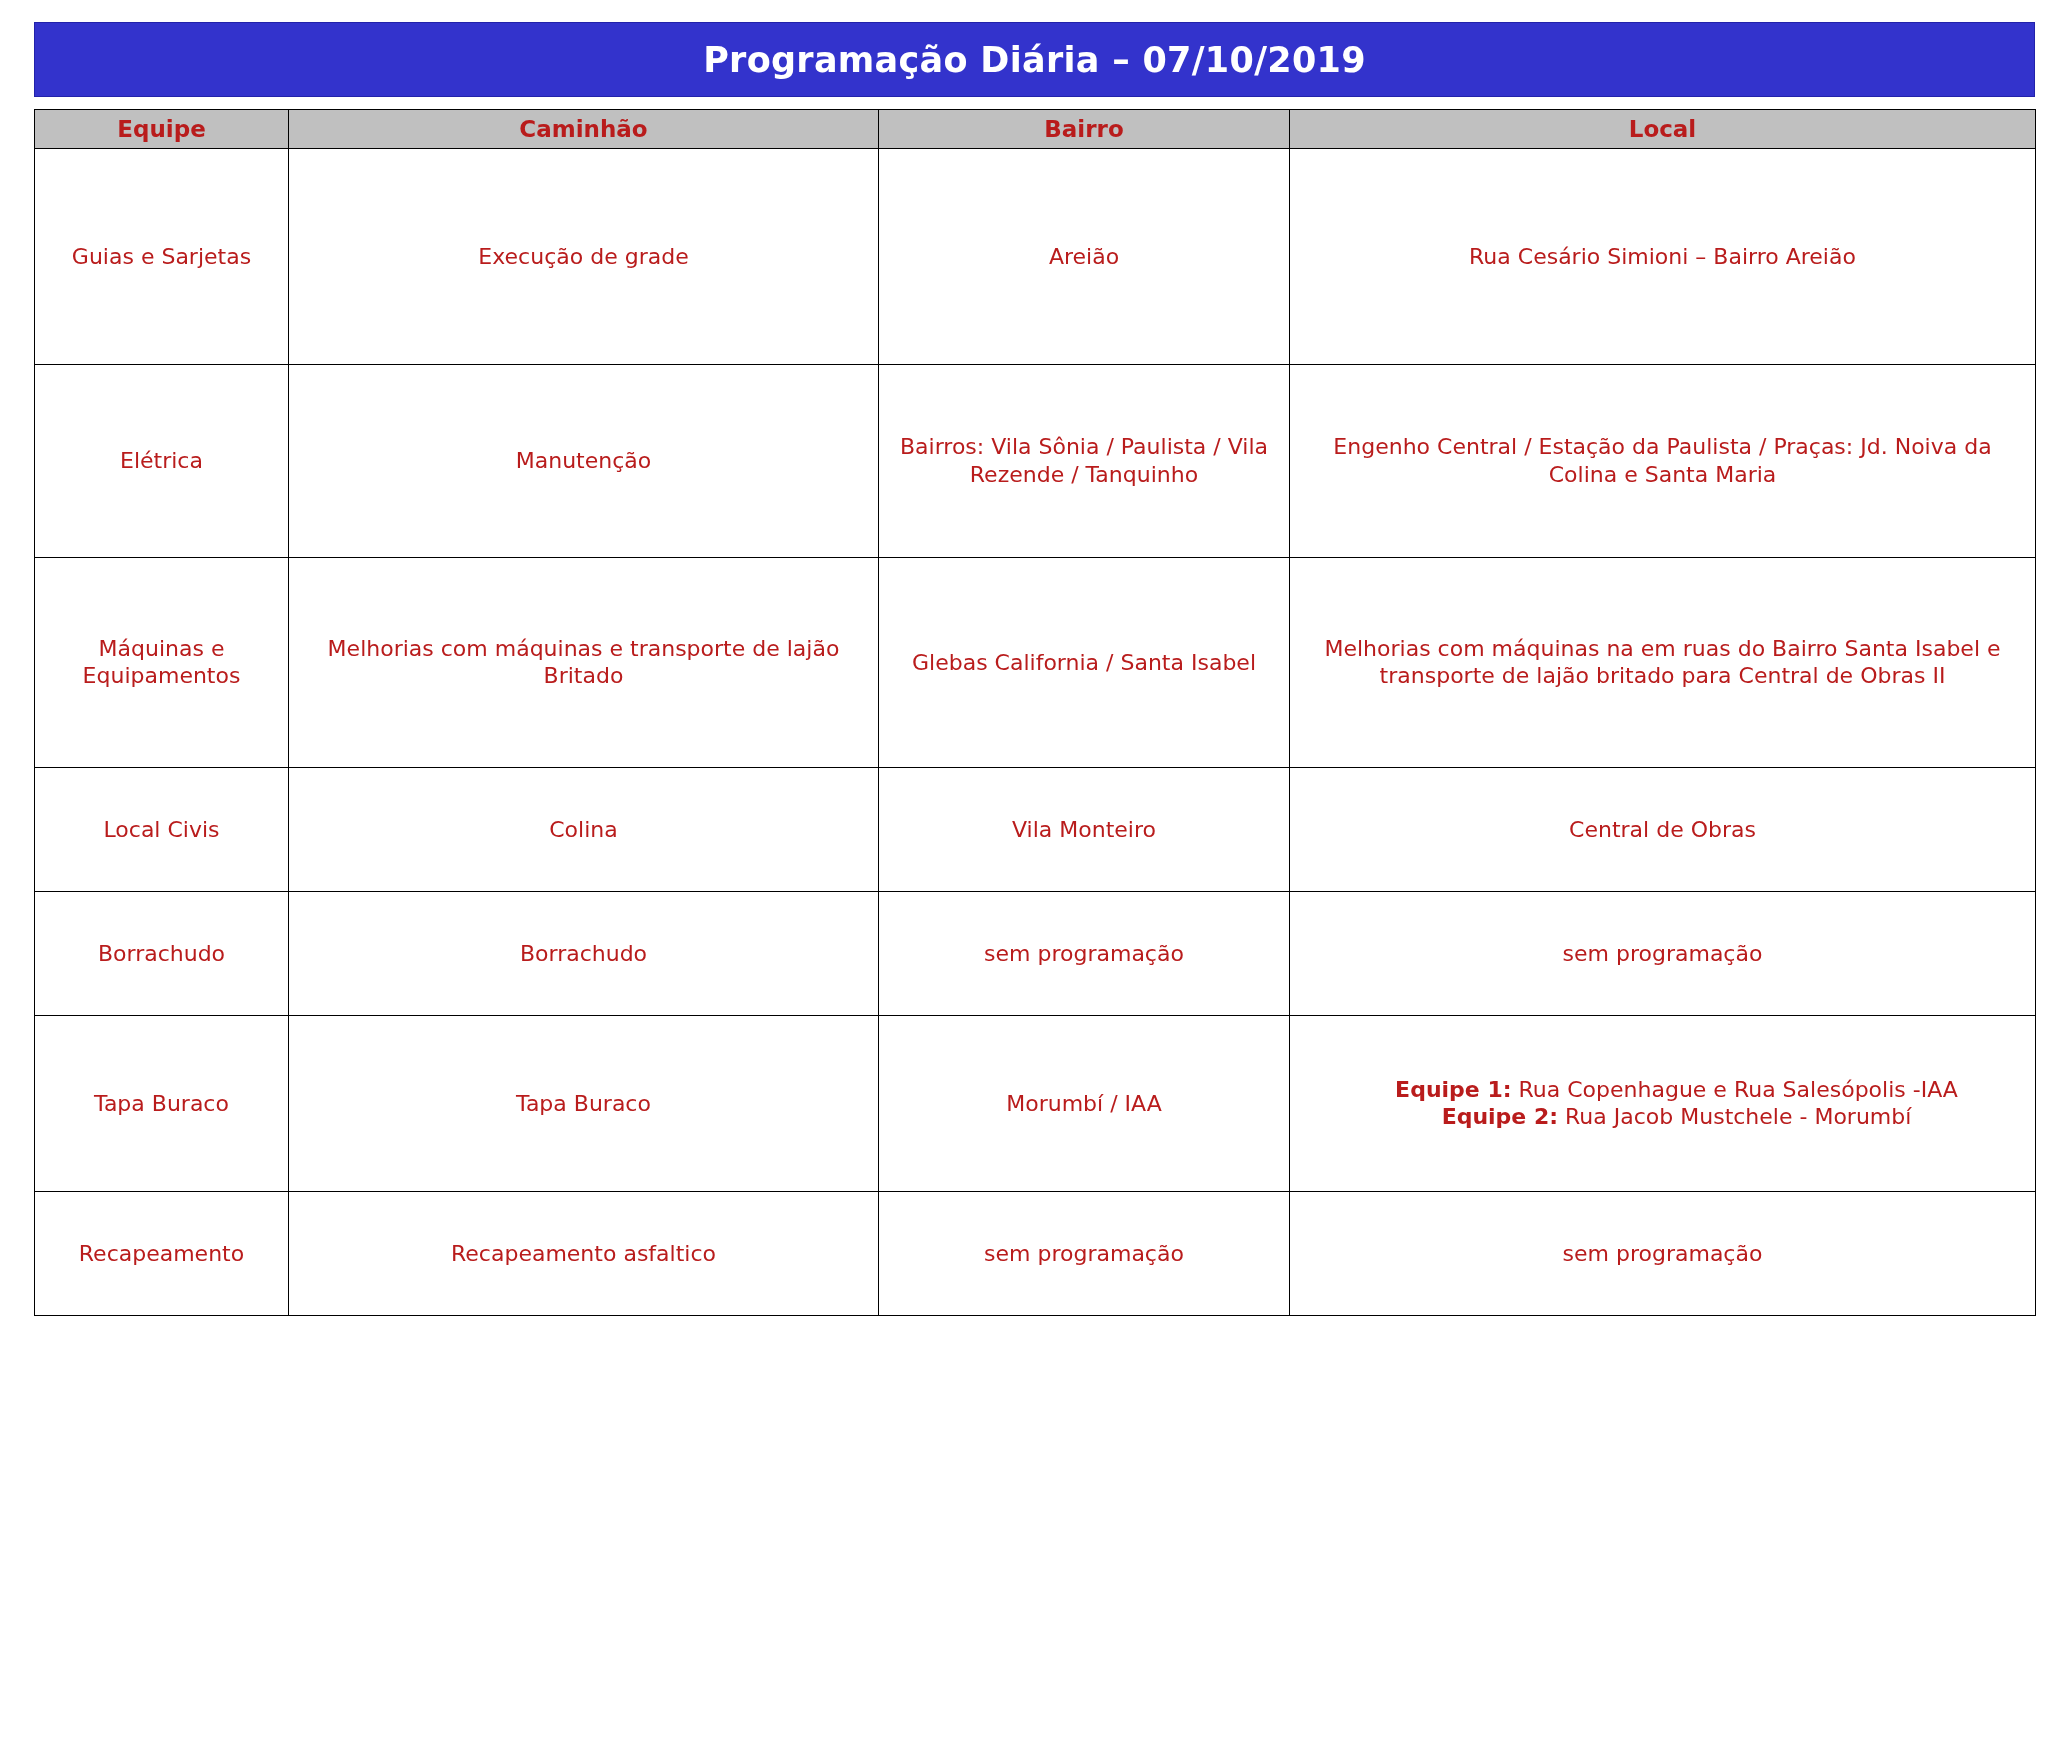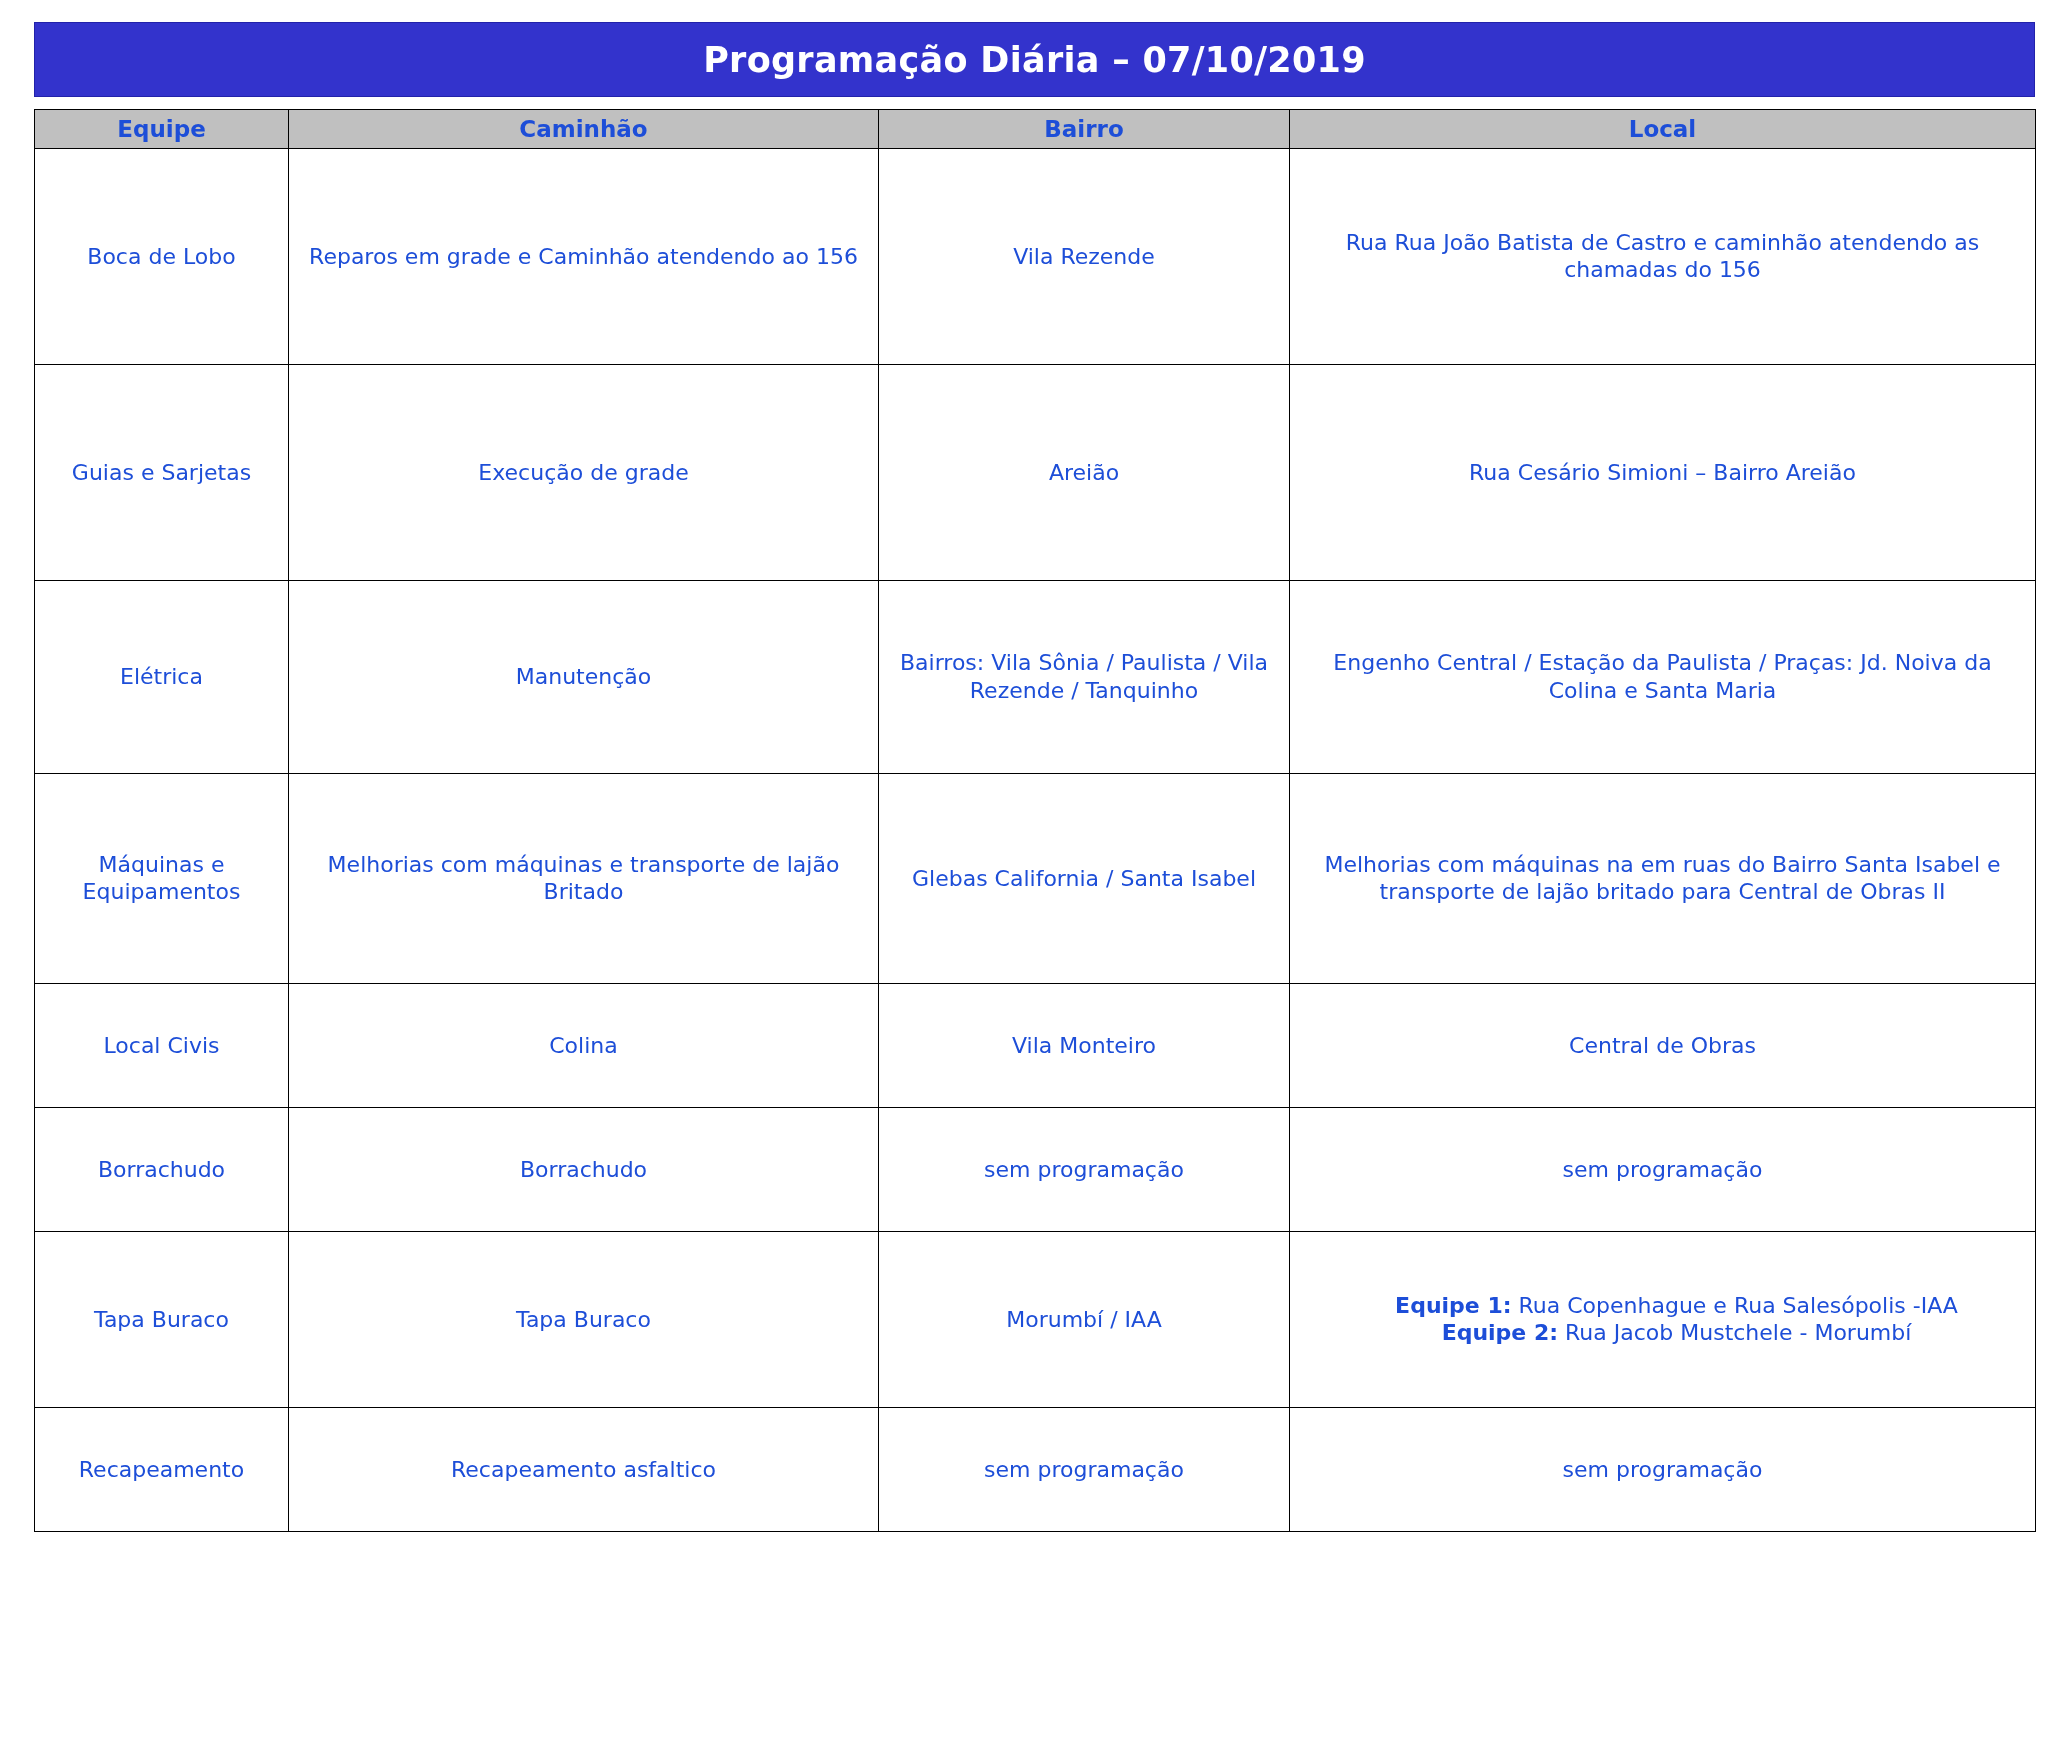--- a/index.html
+++ b/index.html
@@ -52,21 +52,21 @@
   table.schedule col.c-servicos { width: 590px; }
   table.schedule col.c-bairro   { width: 411px; }
   table.schedule col.c-local    { width: 746px; }
 
   table.schedule th,
   table.schedule td {
     border: 1.7px solid #000000;
     padding: 3.5px 5.8px;
     vertical-align: middle;
     text-align: center;
-    color: #1d4ed8;
+    color: #b91c1c;
     font-family: "DejaVu Sans", sans-serif;
   }
 
   table.schedule thead th {
     background: #c0c0c0;
     font-size: 23px;
     font-weight: bold;
     height: 36px;
     padding: 1.2px 4.6px;
   }
@@ -112,26 +112,20 @@
       <tr>
         <th>Equipe</th>
         <th>Caminhão</th>
         <th>Bairro</th>
         <th>Local</th>
       </tr>
     </thead>
     <tbody>
 
 
-      <tr class="r-h2">
-        <td>Boca de Lobo</td>
-        <td>Reparos em grade e Caminhão atendendo ao 156</td>
-        <td>Vila Rezende</td>
-        <td class="tight">Rua Rua João Batista de Castro e caminhão atendendo as chamadas do 156</td>
-      </tr>
 
       <tr class="r-h3">
         <td>Guias e Sarjetas</td>
         <td>Execução de grade</td>
         <td>Areião</td>
         <td>Rua Cesário Simioni – Bairro Areião</td>
       </tr>
 
       <tr class="r-h4">
         <td>Elétrica</td>

